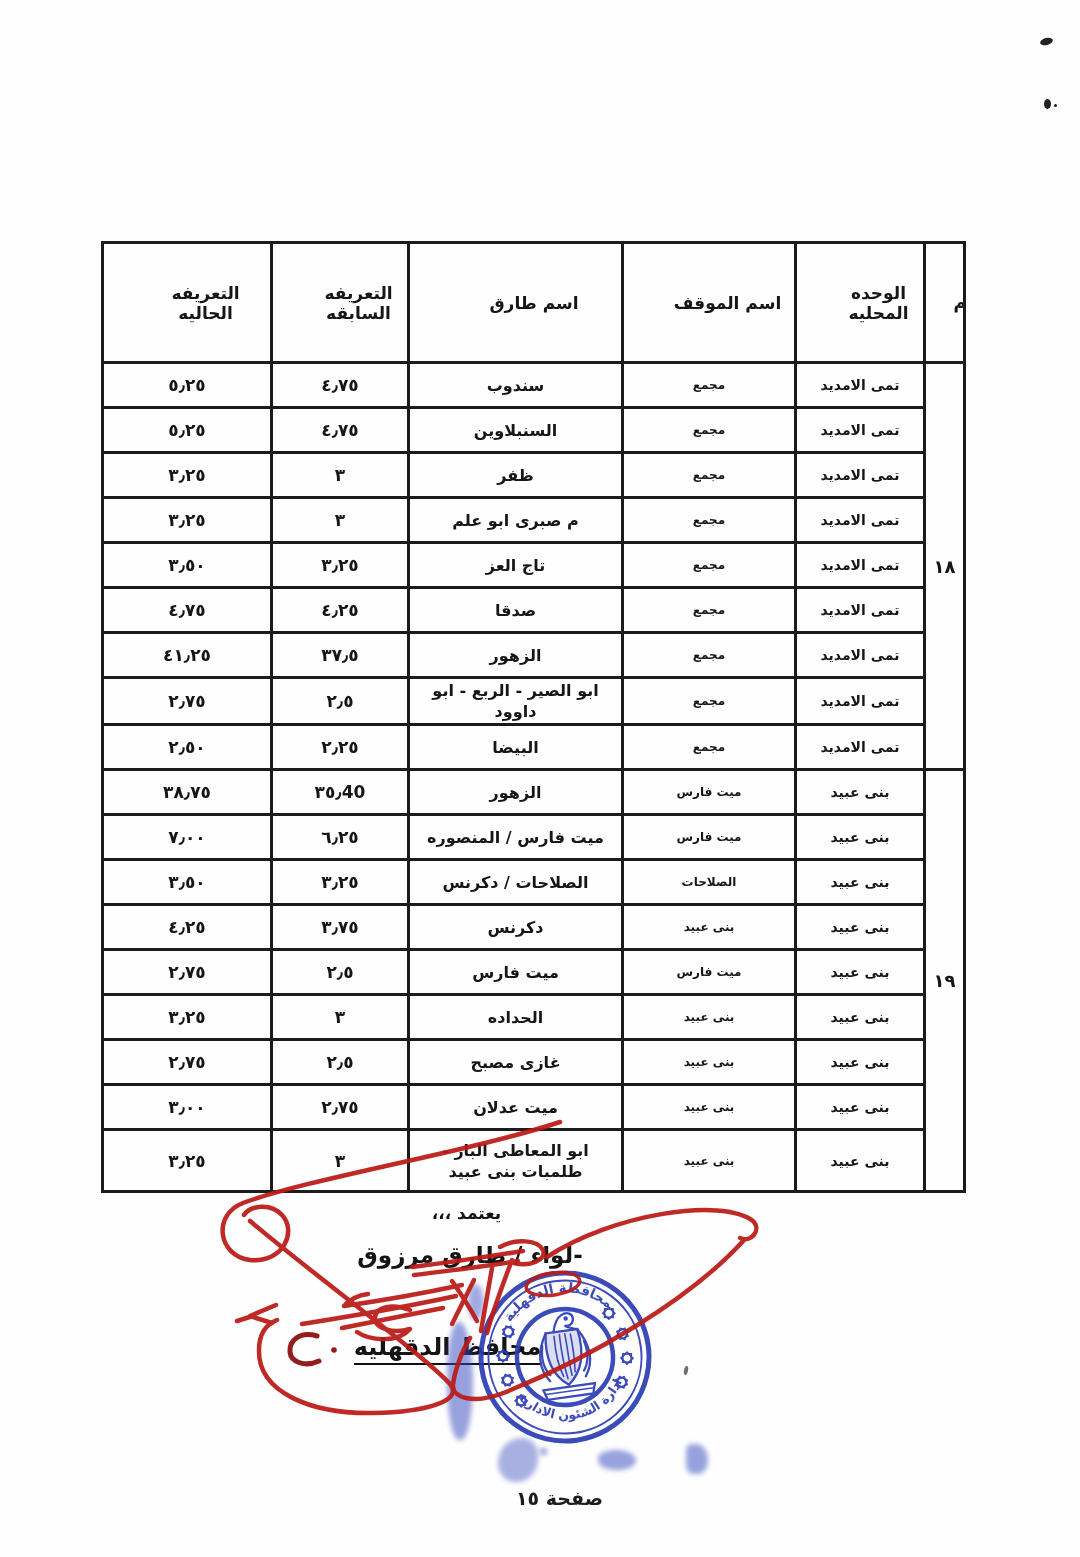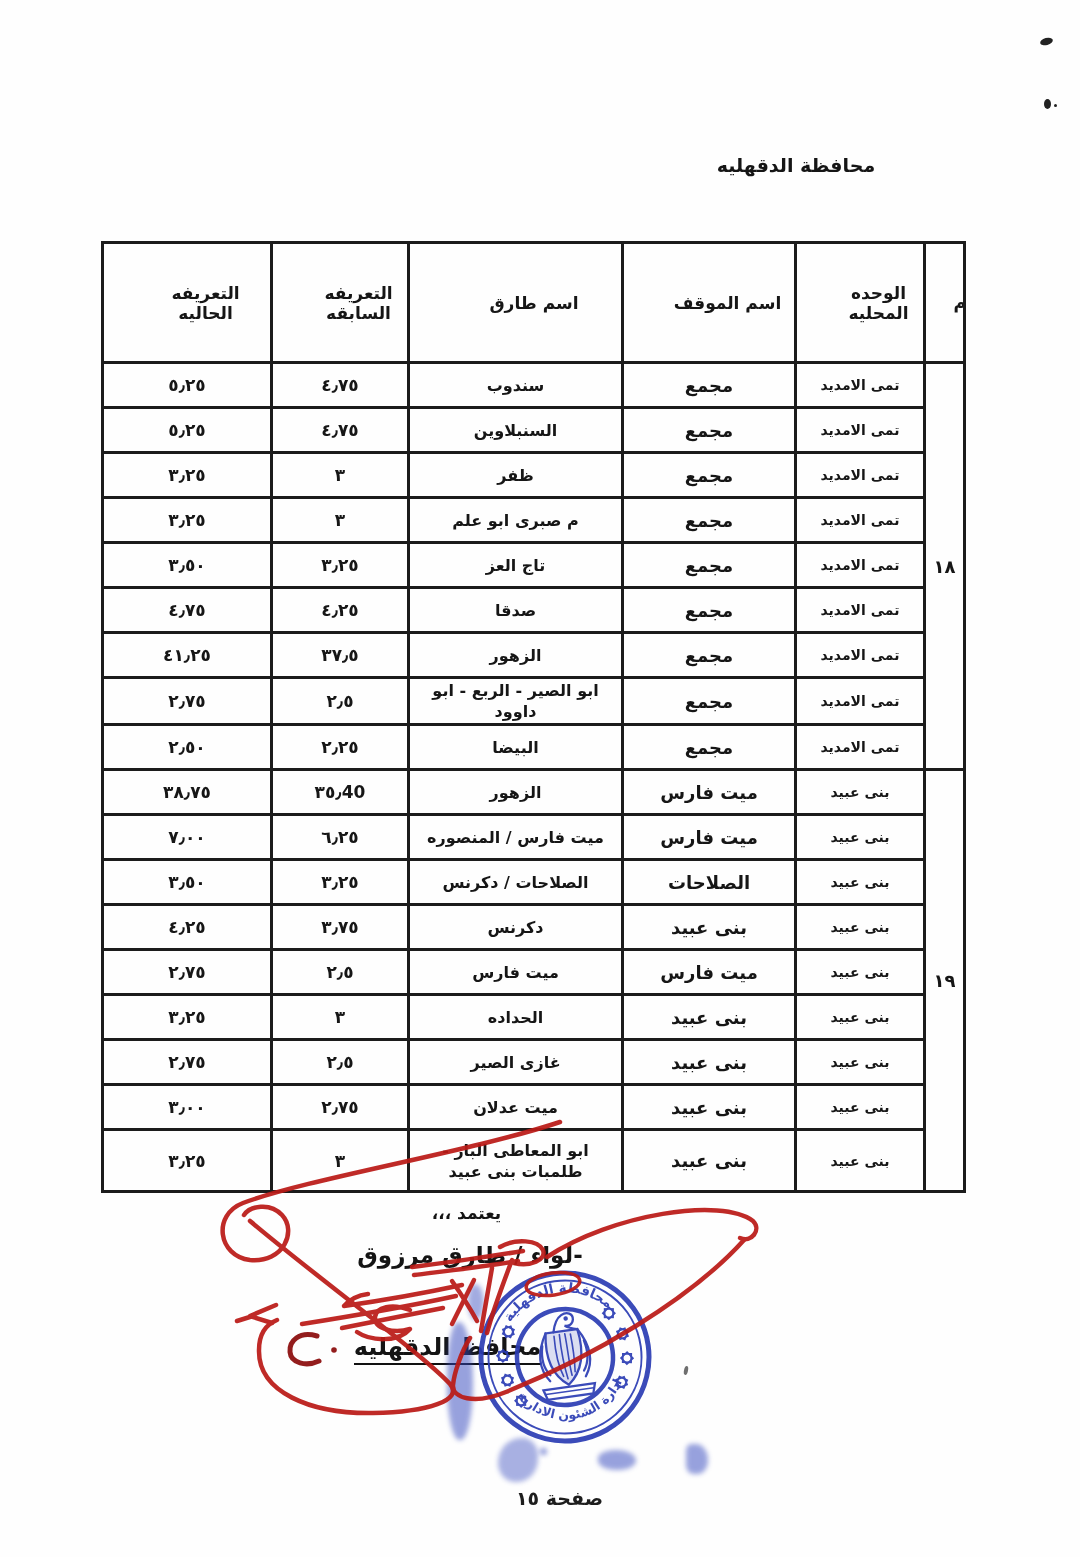--- a/index.html
+++ b/index.html
@@ -21,21 +21,21 @@
     border:3px solid #1c1c1c;text-align:center;vertical-align:middle;
     padding:1px 3px;overflow:hidden;
   }
   table.tariff th{height:115px;font-size:17px;padding-left:40px;}
   table.tariff tbody tr{height:45px;}
   table.tariff tbody tr.tall{height:62px;}
   td.c-serial{vertical-align:top;padding-top:7px;font-size:18px;}
   col.c-serial{width:40px;} col.c-unit{width:129px;} col.c-station{width:173px;}
   col.c-line{width:214px;} col.c-prev{width:137px;} col.c-curr{width:169px;}
   td.cell-unit{font-size:14px;}
-  td.cell-station{font-size:18px;}
+  td.cell-station{font-size:12px;}
   td.cell-line{font-size:16px;line-height:21px;}
   td.cell-prev, td.cell-curr{font-size:17px;letter-spacing:1px;}
   
   .approve{position:absolute;top:1203px;left:409px;width:115px;text-align:center;
     font-weight:bold;font-size:17px;z-index:2;}
   .signer-name{position:absolute;top:1242px;left:340px;width:260px;text-align:center;
     font-weight:bold;font-size:23px;z-index:2;}
   .signer-title{position:absolute;top:1333px;left:345px;width:205px;text-align:center;
     font-weight:bold;font-size:24px;z-index:2;}
   .signer-title span{border-bottom:2px solid #111;padding-bottom:2px;}
@@ -55,21 +55,20 @@
 <body>
 
 <div class="page">
 
   <div class="speck" style="left:1040px;top:38px;width:13px;height:7px;transform:rotate(-15deg);"></div>
   <div class="speck" style="left:1044px;top:99px;width:7px;height:10px;"></div>
   <div class="speck" style="left:1054px;top:104px;width:3px;height:3px;"></div>
   <div class="speck" style="left:684px;top:1366px;width:4px;height:9px;opacity:.65;transform:rotate(12deg);"></div>
 
   <div class="org-header">
-    <div>محافظة الدقهليه</div>
   </div>
 
   <table class="tariff">
     <colgroup>
       <col class="c-serial">
         <col class="c-unit">
         <col class="c-station">
       <col class="c-line">
         <col class="c-prev">
         <col class="c-curr">
@@ -188,21 +187,21 @@
         <tr>
           <td class="cell-unit">بنى عبيد</td>
           <td class="cell-station">بنى عبيد</td>
           <td class="cell-line">الحداده</td>
           <td class="cell-prev">٣</td>
           <td class="cell-curr">٣٫٢٥</td>
         </tr>
         <tr>
           <td class="cell-unit">بنى عبيد</td>
           <td class="cell-station">بنى عبيد</td>
-          <td class="cell-line">غازى الصير</td>
+          <td class="cell-line">غازى مصبح</td>
           <td class="cell-prev">٢٫٥</td>
           <td class="cell-curr">٢٫٧٥</td>
         </tr>
         <tr>
           <td class="cell-unit">بنى عبيد</td>
           <td class="cell-station">بنى عبيد</td>
           <td class="cell-line">ميت عدلان</td>
           <td class="cell-prev">٢٫٧٥</td>
           <td class="cell-curr">٣٫٠٠</td>
         </tr>

